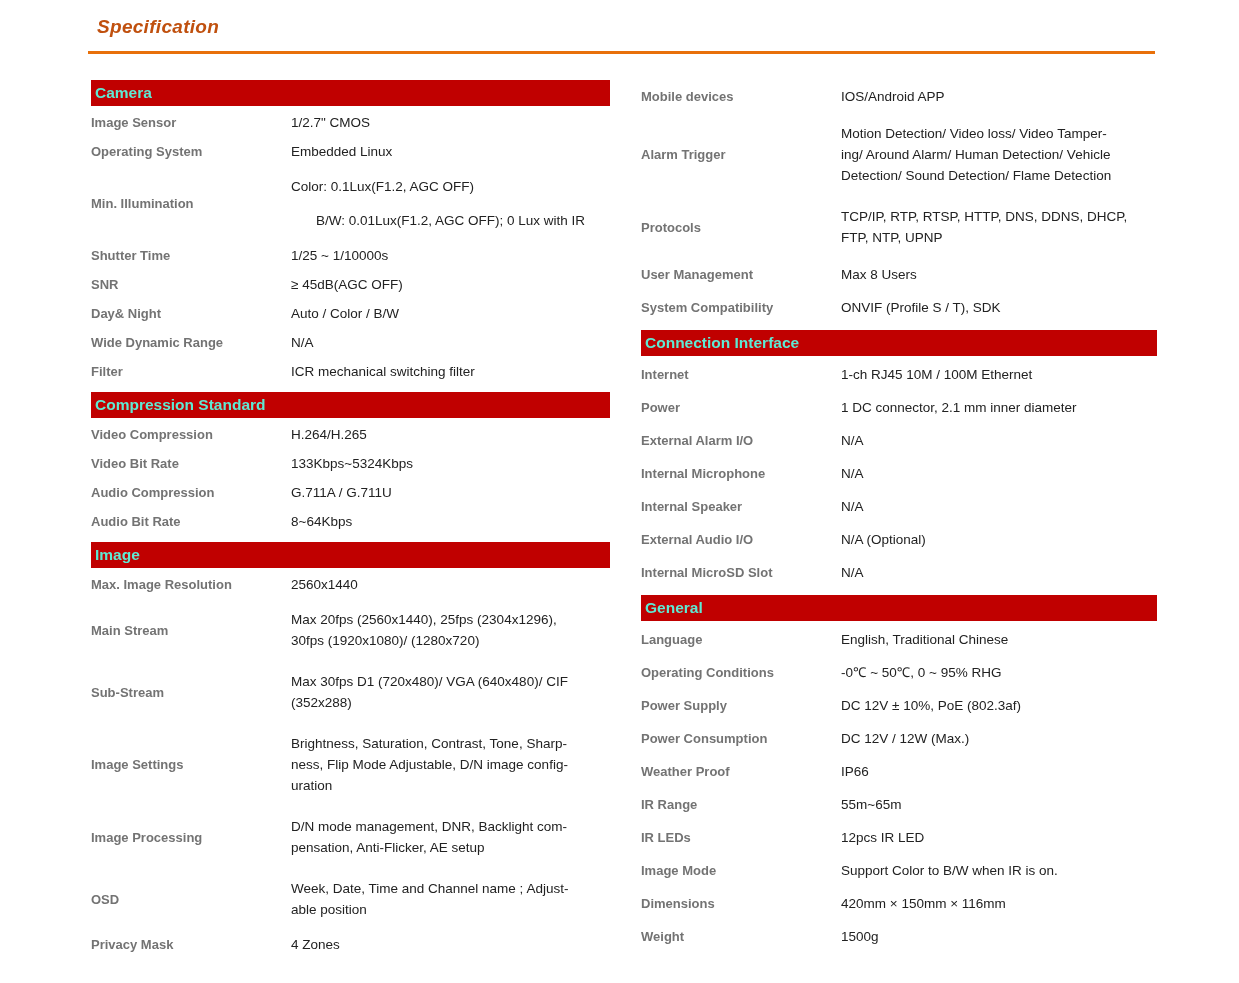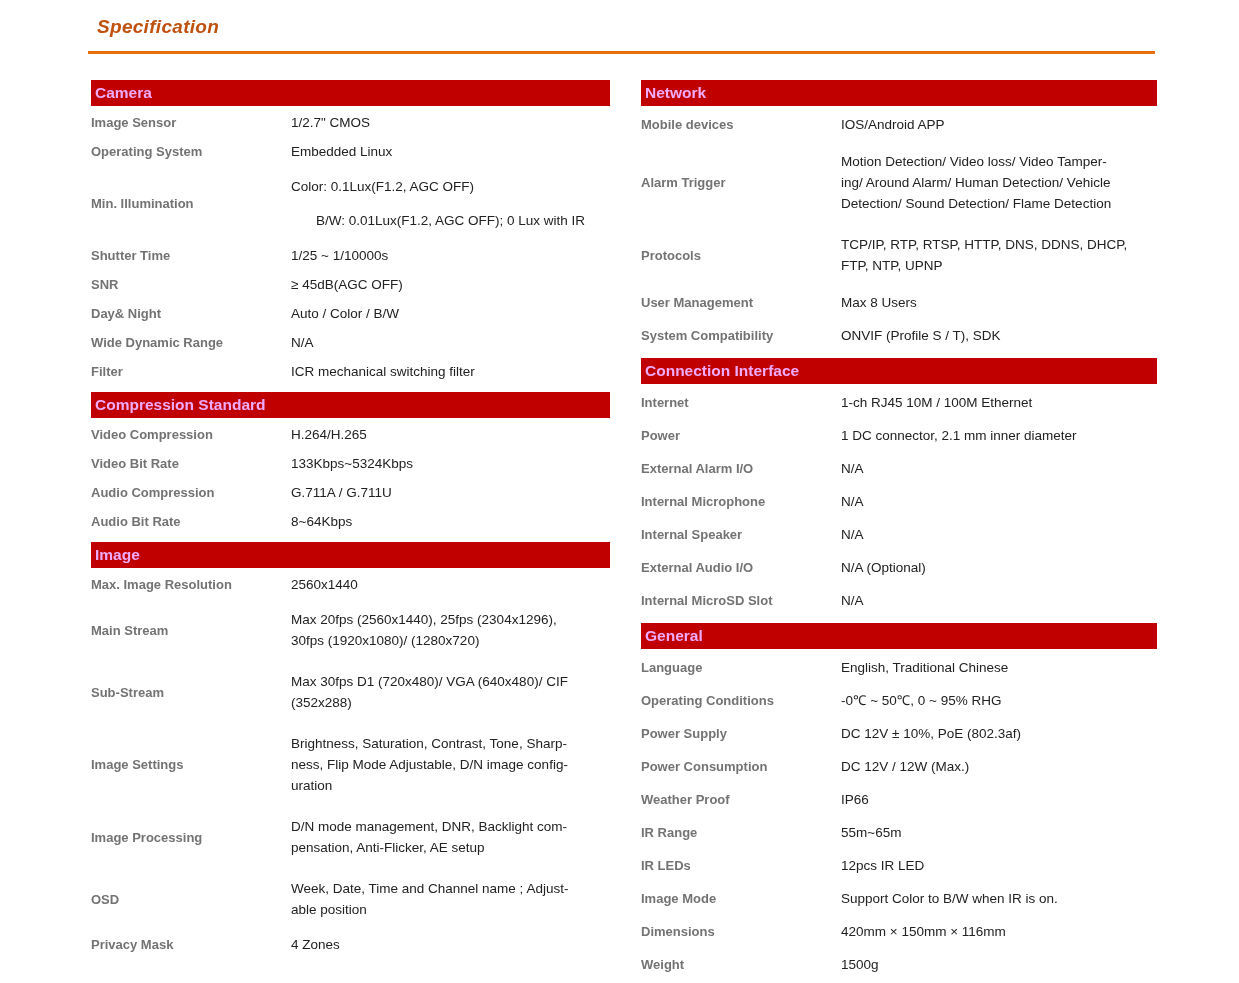--- a/index.html
+++ b/index.html
@@ -41,21 +41,21 @@
     align-items: flex-start;
   }
   .col { width: 519px; }
   .col.col-right { width: 516px; }
   .section { width: 100%; }
   .section + .section { margin-top: 6px; }
   .section-header {
     height: 26px;
     line-height: 26px;
     background: #c00000;
-    color: #f0abfc;
+    color: #5eead4;
     font-size: 15.5px;
     font-weight: bold;
     padding-left: 4px;
     margin-bottom: 2px;
   }
   .row {
     display: flex;
     align-items: center;
     padding: 4px 0;
   }
@@ -175,21 +175,20 @@
 able position</div></div>
           </div>
           <div class="row">
             <div class="label">Privacy Mask</div>
             <div class="value"><div class="par">4 Zones</div></div>
           </div>
         </div>
       </div>
     <div class="col col-right" id="col-1">
         <div class="section">
-          <div class="section-header">Network</div>
           <div class="row">
             <div class="label">Mobile devices</div>
             <div class="value"><div class="par">IOS/Android APP</div></div>
           </div>
           <div class="row multi">
             <div class="label">Alarm Trigger</div>
             <div class="value"><div class="par">Motion Detection/ Video loss/ Video Tamper-
 ing/ Around Alarm/ Human Detection/ Vehicle
 Detection/ Sound Detection/ Flame Detection</div></div>
           </div>

